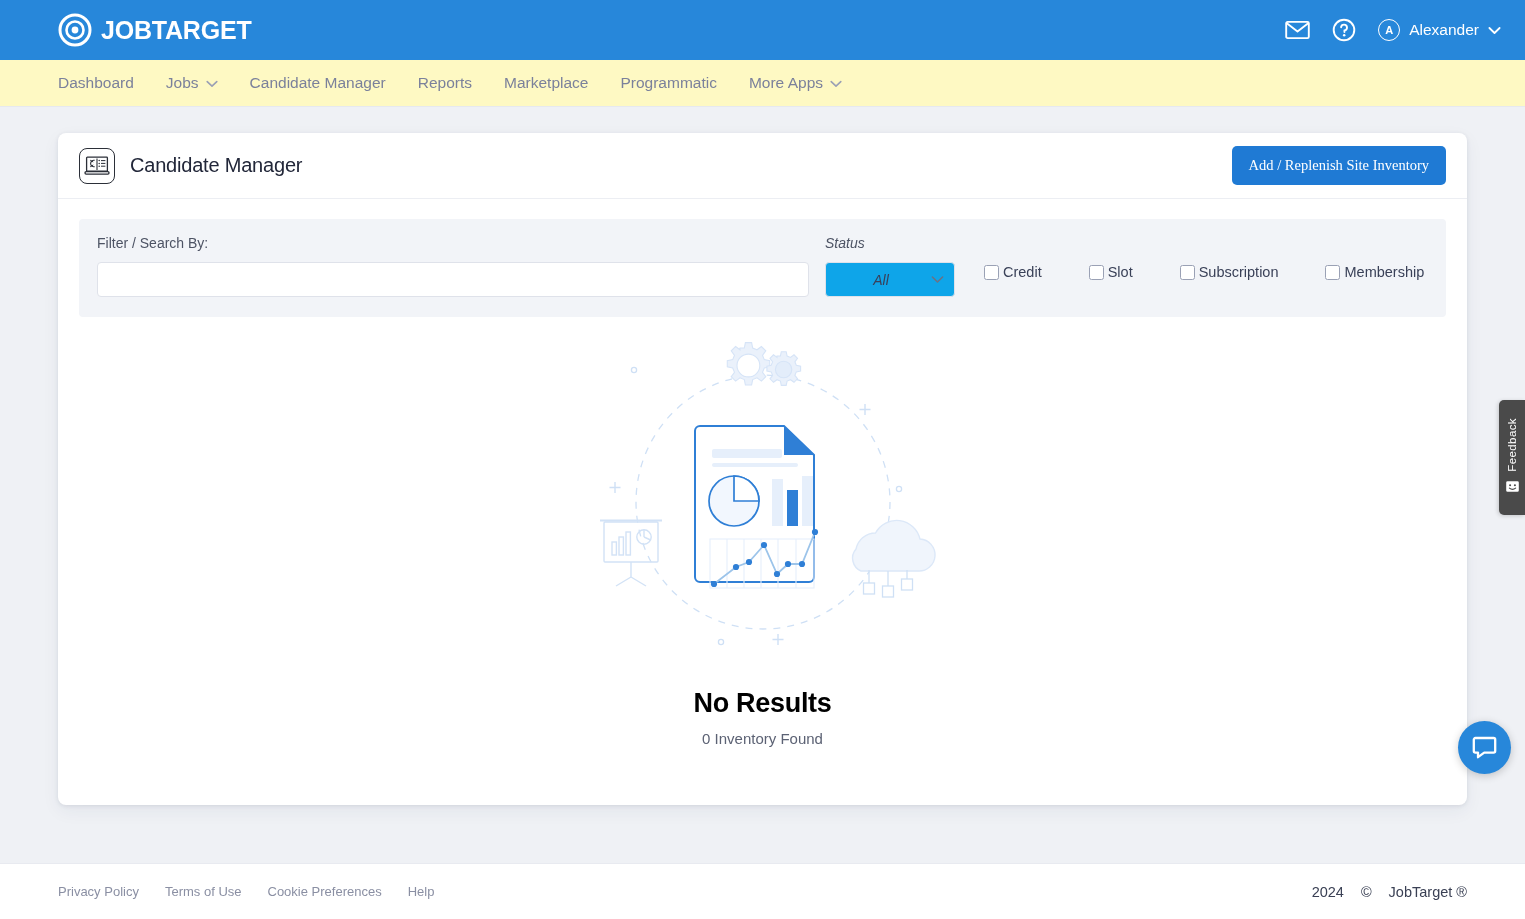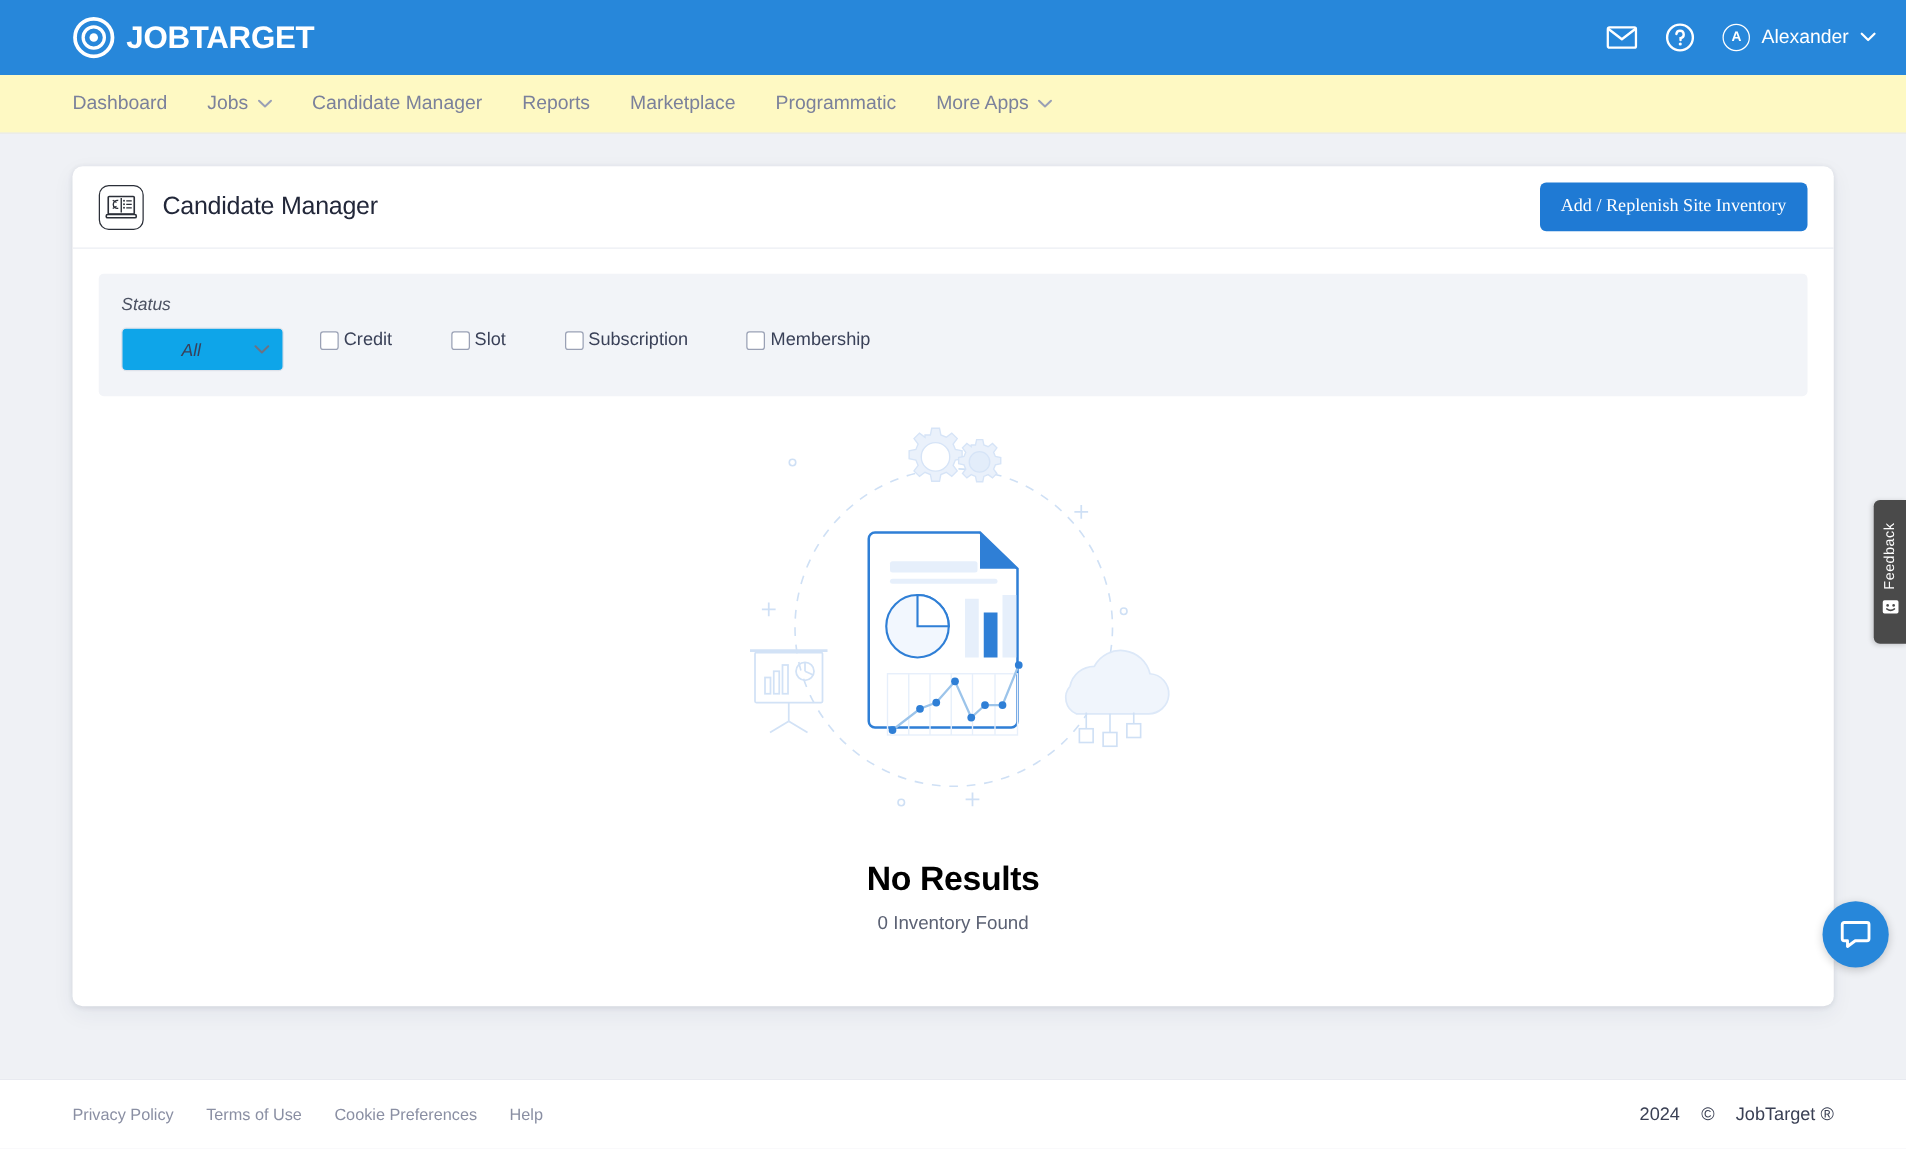--- a/index.html
+++ b/index.html
@@ -371,20 +371,24 @@
             </svg>
           </span>
           <span class="card-title">Candidate Manager</span>
         </div>
         <button class="primary-btn">Add / Replenish Site Inventory</button>
       </div>
 
       <div class="card-body">
 
         <div class="filterbar">
+          <div class="field-group search-group">
+            <span class="field-label">Filter / Search By:</span>
+            <input class="search-input" type="text" placeholder="" style="">
+          </div>
 
           <div class="field-group status-group">
             <span class="field-label">Status</span>
             <div class="select-wrap">
               <div class="select-box">
                 <span>All</span>
               </div>
               <span class="select-caret">
                 <svg width="13" height="9" viewBox="0 0 13 9">
                     <path d="M1.4 2 L6.5 7 L11.6 2" fill="none" stroke="#6c7284" stroke-width="1.6" stroke-linecap="round" stroke-linejoin="round"></path>

